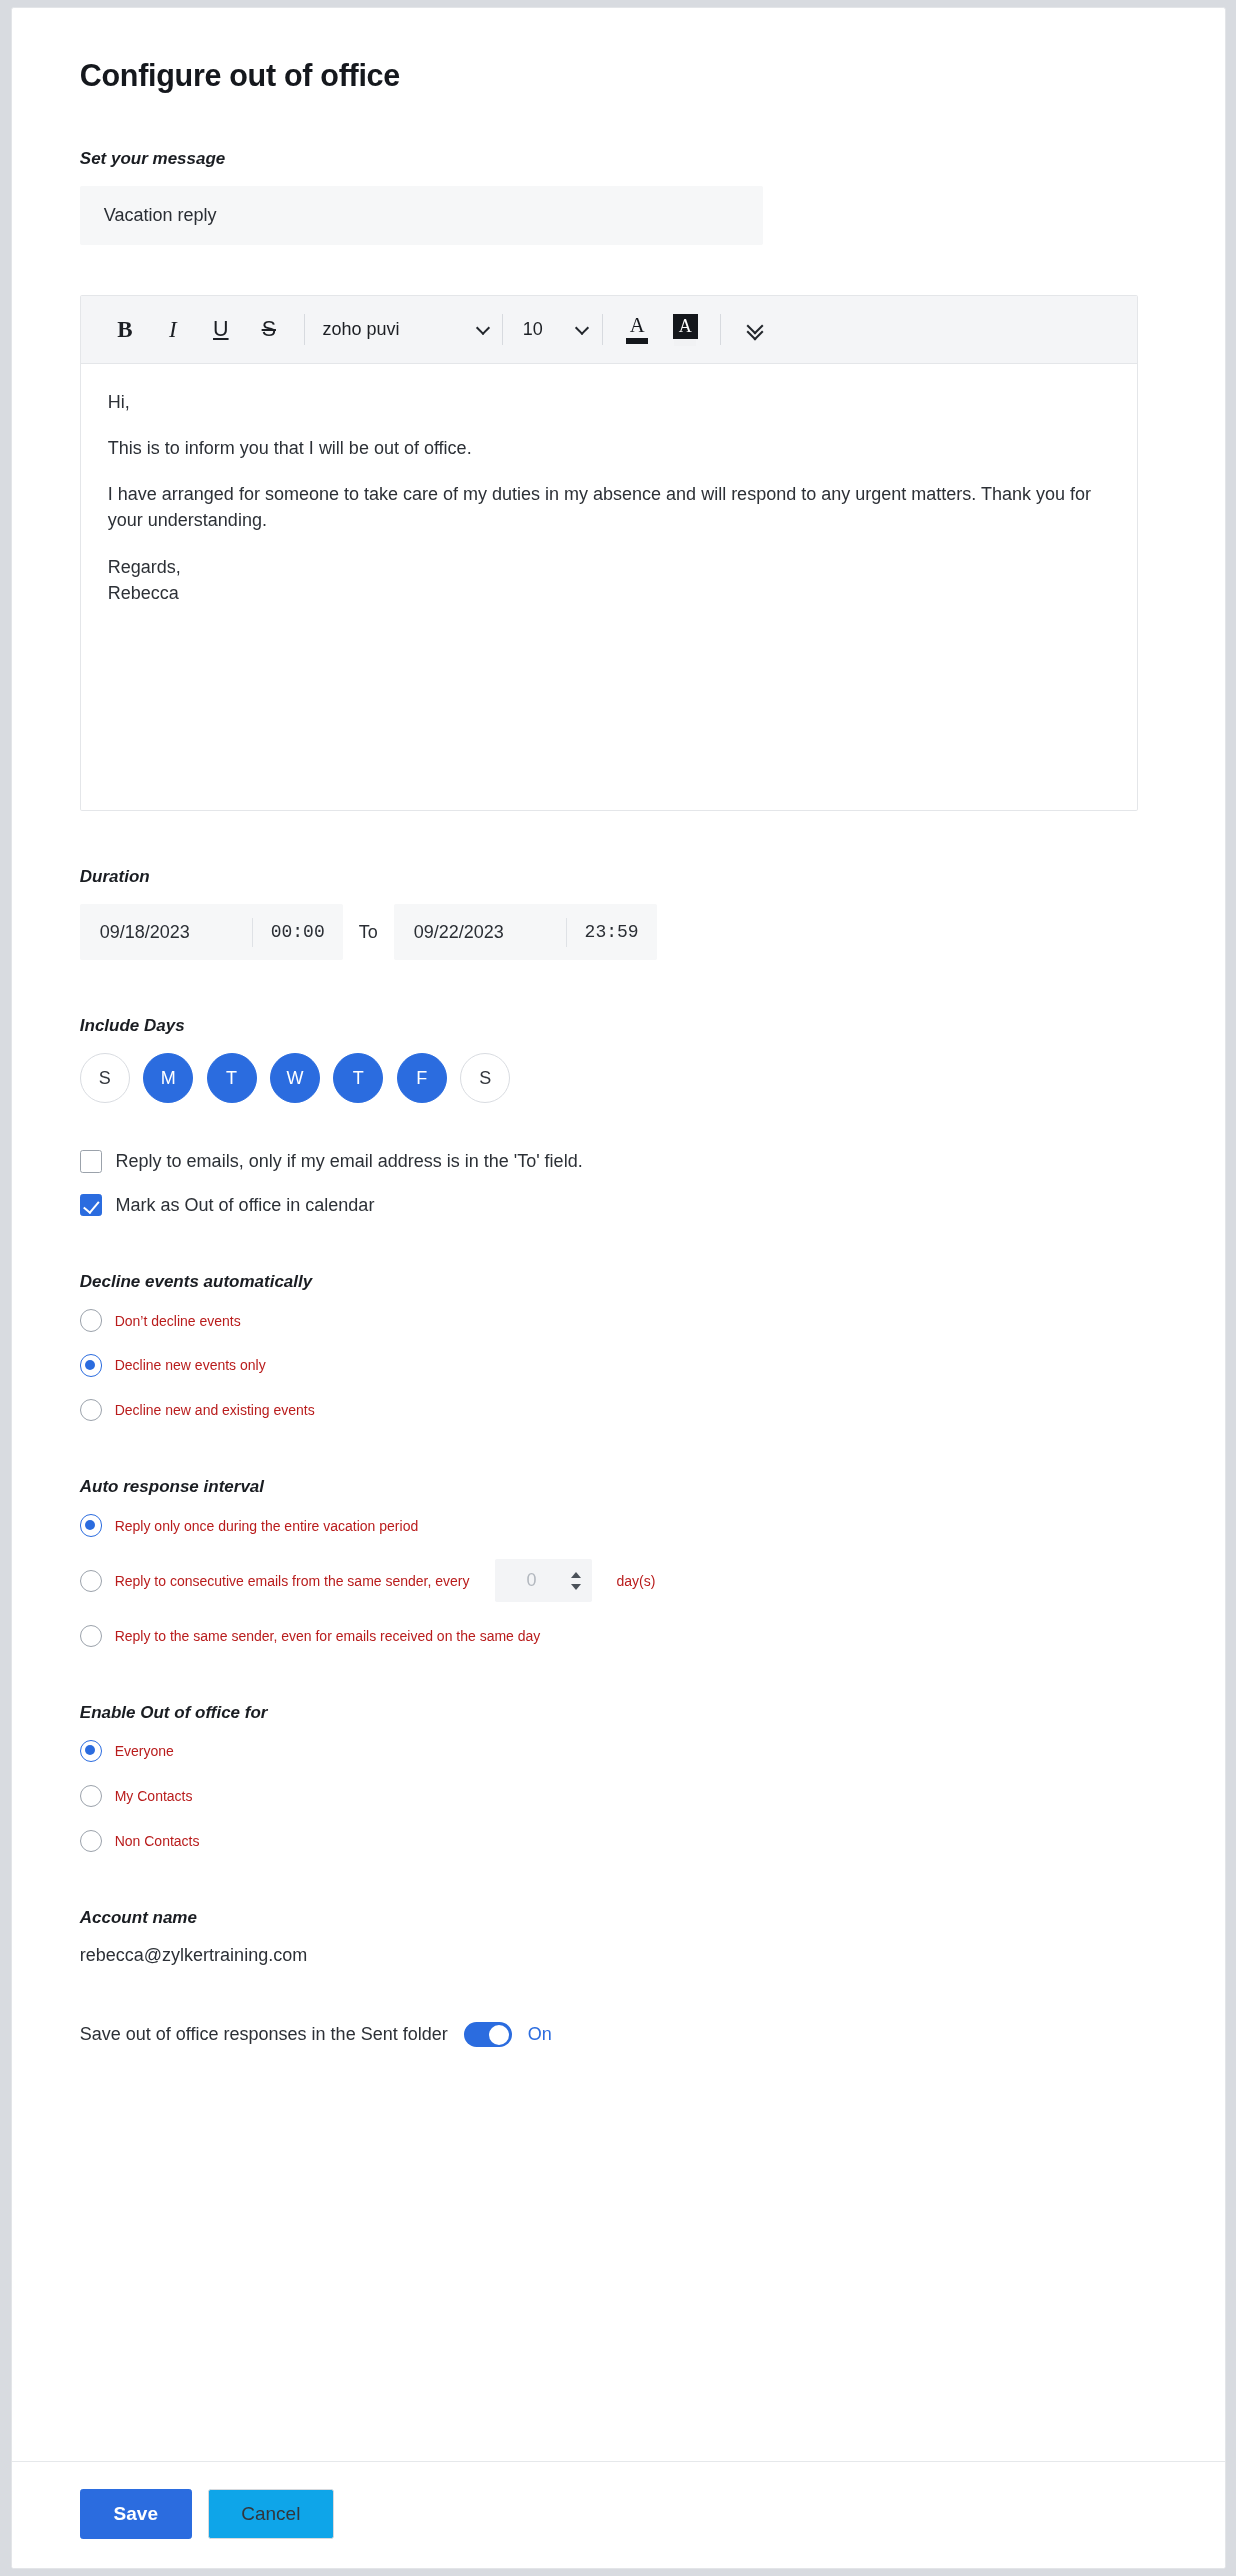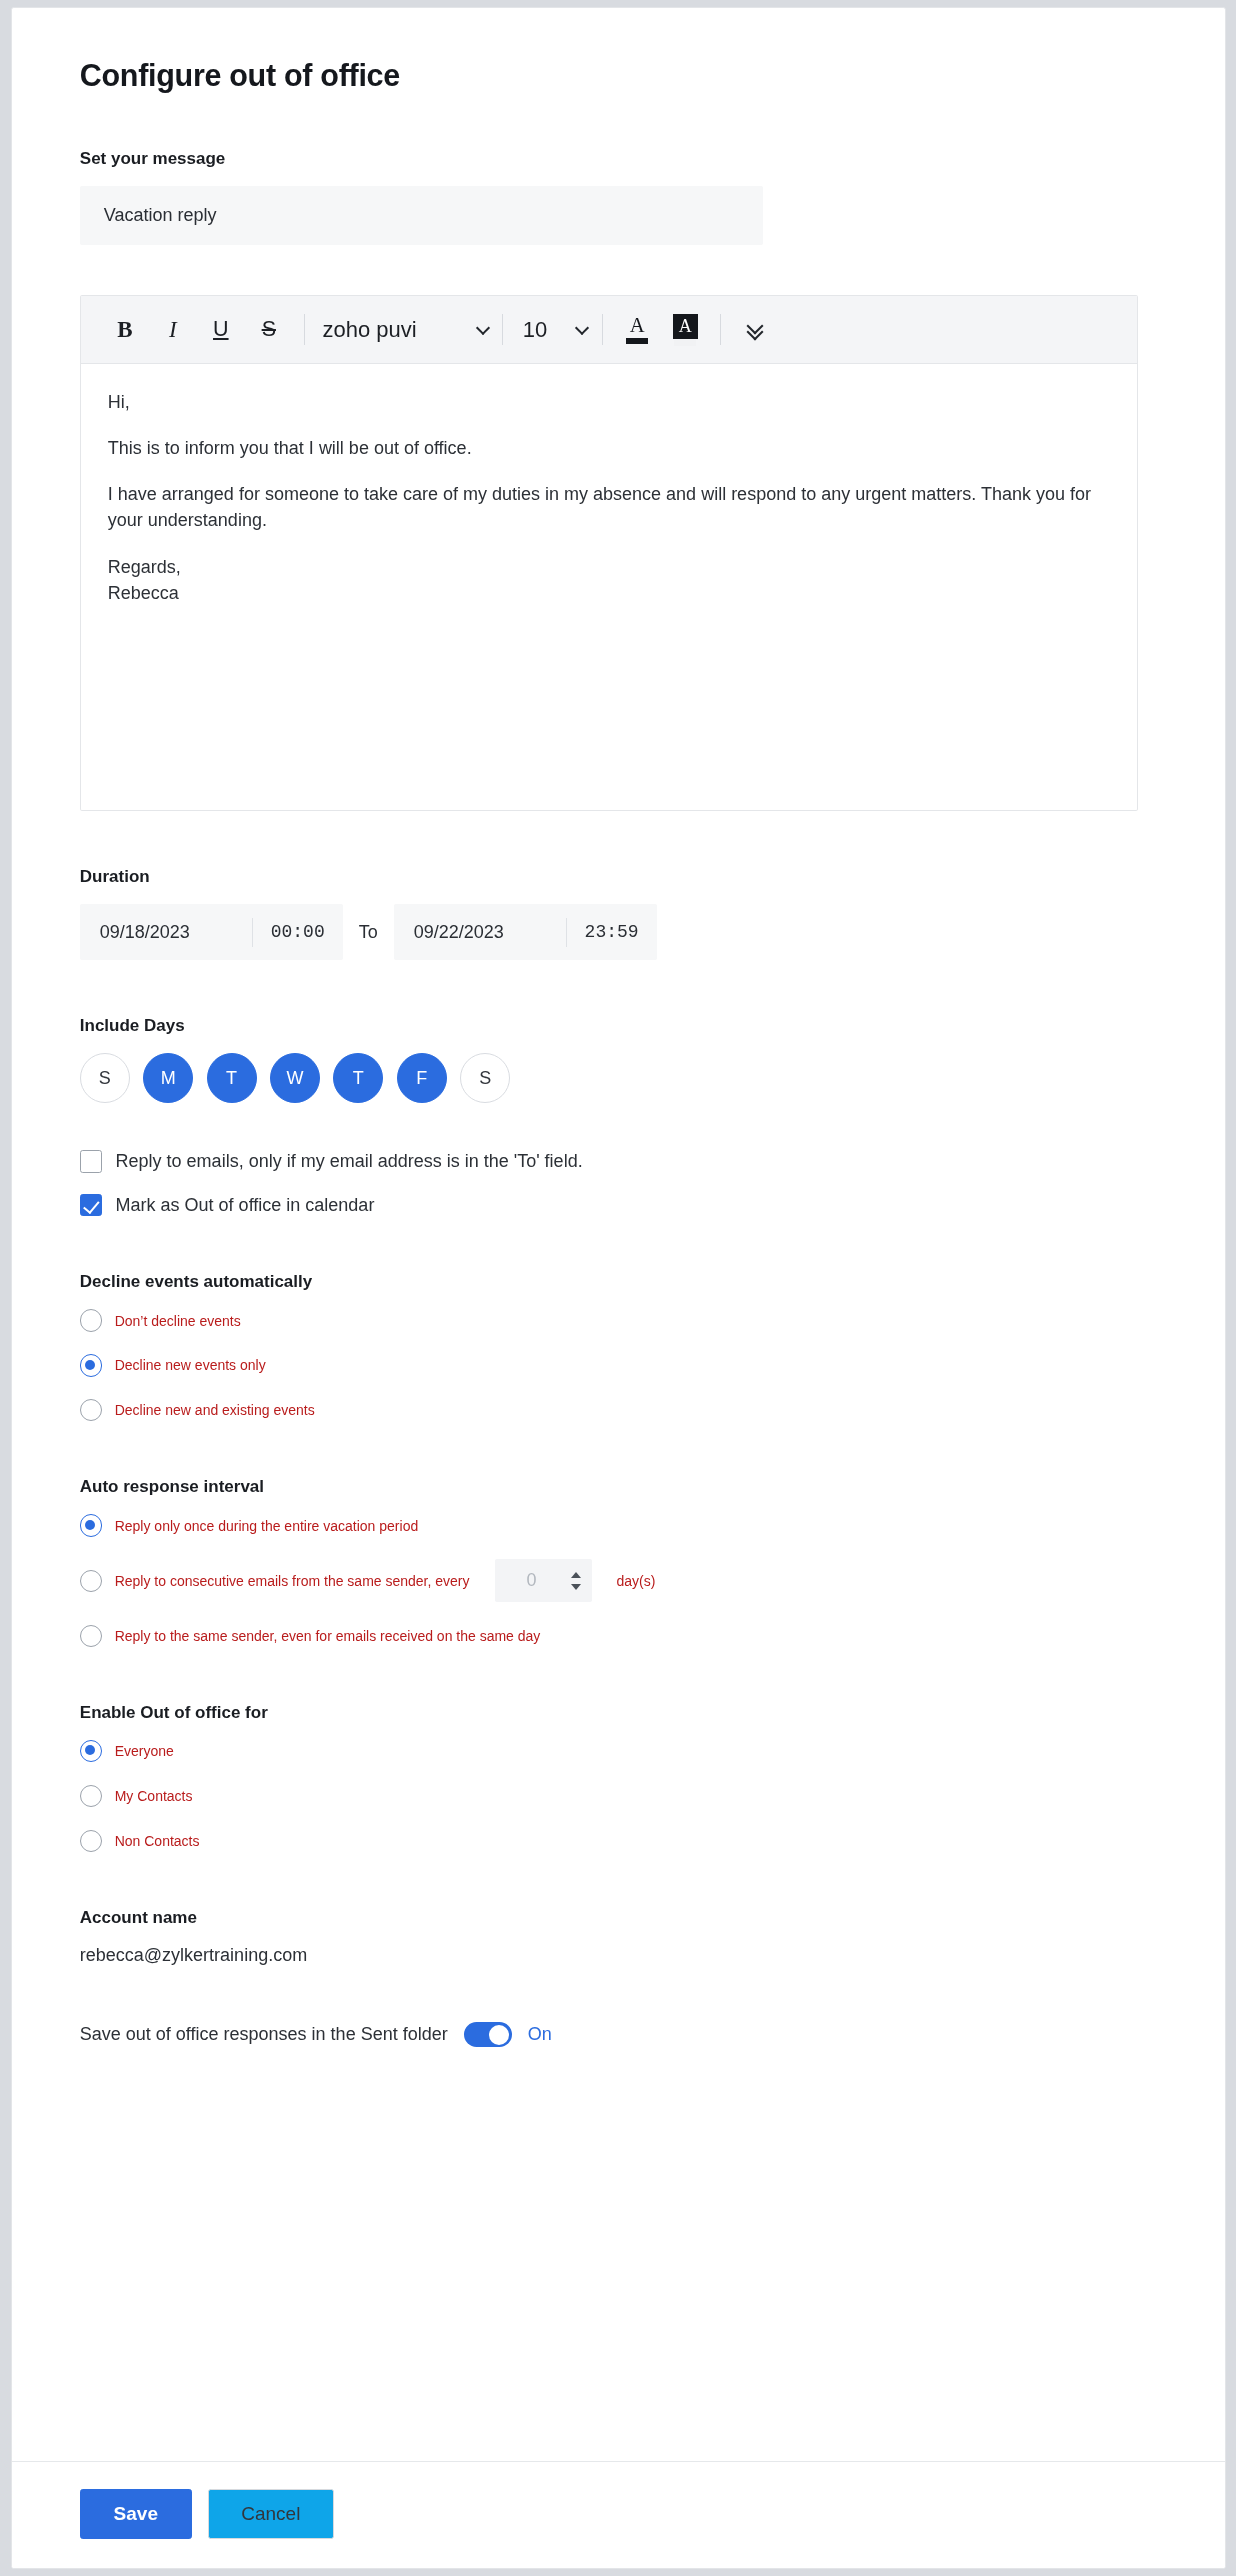--- a/index.html
+++ b/index.html
@@ -38,20 +38,21 @@
     letter-spacing: -0.3px;
     margin: 0 0 56px 0;
   }
 
   
   .section-label {
     font-size: 17px;
     font-weight: bold;
     color: #1a1d22;
     margin: 0 0 17px 0;
+    font-style: italic;
   }
 
   
   .subject-input {
     width: 683px;
     height: 59px;
     background: #f6f7f8;
     border: none;
     border-radius: 1.8px;
     display: flex;
@@ -90,21 +91,21 @@
   .tb-btn.italic { font-style: italic; font-family: "Liberation Serif", serif; font-size: 23px;}
   .tb-btn.underline { text-decoration: underline; font-size: 21.5px; }
   .tb-btn.strike { text-decoration: line-through; font-size: 21.5px; }
   .tb-sep {
     width: 0.9px; height: 30.5px; background: #d7dadf; margin: 0 10.8px;
   }
   .tb-select {
     display: flex; align-items: center;
     cursor: pointer;
     color: #1c1f24;
-    font-size: 22px;
+    font-size: 18px;
   }
   .tb-select.font { width: 176px; padding-left: 7.2px; }
   .tb-select.size { width: 77px; padding-left: 9px; align-items: center; }
   .tb-select .caret {
     margin-left: auto;
     display: inline-block;
     width: 14.3px; height: 14.3px;
     position: relative;
   }
   .tb-select .caret::after {

